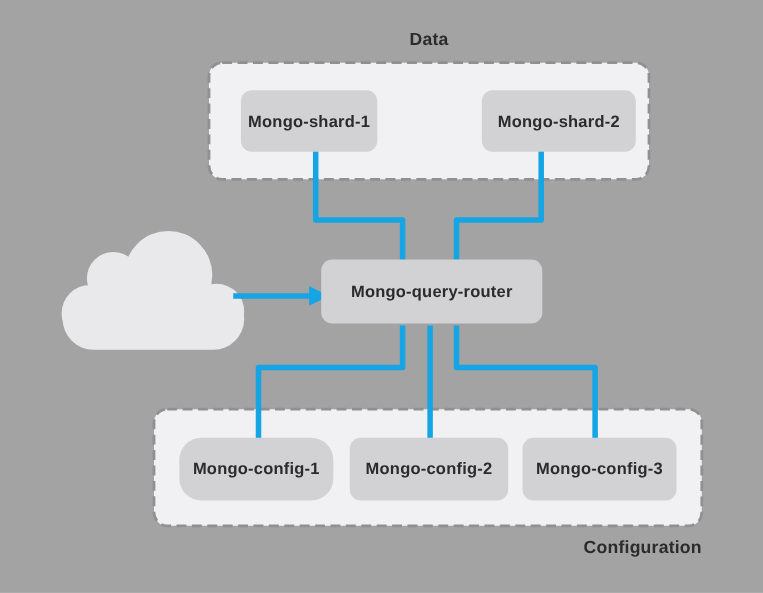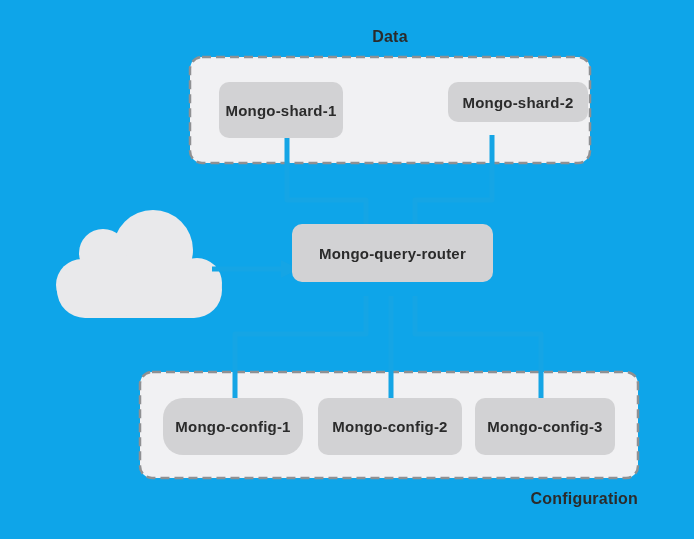--- a/index.html
+++ b/index.html
@@ -1,20 +1,20 @@
 <!DOCTYPE html>
 <html><head>
 <meta charset="utf-8">
 <style>
   html, body { margin: 0; padding: 0; background: #ffffff; }
   .canvas {
     position: relative;
     width: 694px;
     height: 539px;
-    background: #0ea5e9;
+    background: #a3a3a3;
     font-family: "Liberation Sans", sans-serif;
     overflow: hidden;
   }
   .layer {
     position: absolute;
     left: 0; top: 0;
     width: 694px; height: 539px;
   }
   .node {
     position: absolute;
@@ -38,22 +38,22 @@
   }
   .cloud-label {
     position: absolute;
     font-weight: bold;
     font-size: 17px;
     color: #2b2b2b;
     text-align: center;
   }
   
   .n-shard1  { left: 219px; top: 82px;  width: 124px; height: 56px; }
-  .n-shard2  { left: 448px; top: 82px;  width: 140px; height: 40px; }
-  .n-router  { left: 292px; top: 224px; width: 201px; height: 58px; }
+  .n-shard2  { left: 438px; top: 82px;  width: 140px; height: 56px; }
+  .n-router  { left: 292px; top: 236px; width: 201px; height: 58px; }
   .n-config1 { left: 163px; top: 398px; width: 140px; height: 57px; border-radius: 20px; }
   .n-config2 { left: 318px; top: 398px; width: 144px; height: 57px; }
   .n-config3 { left: 475px; top: 398px; width: 140px; height: 57px; }
   .l-data    { left: 190px; top: 28px;  width: 400px; }
   .l-config  { left: 140px; top: 490px; width: 498px; text-align: right; }
   .l-internet{ left: 75px;  top: 263px; width: 130px; }
 </style>
 </head>
 <body>
 

